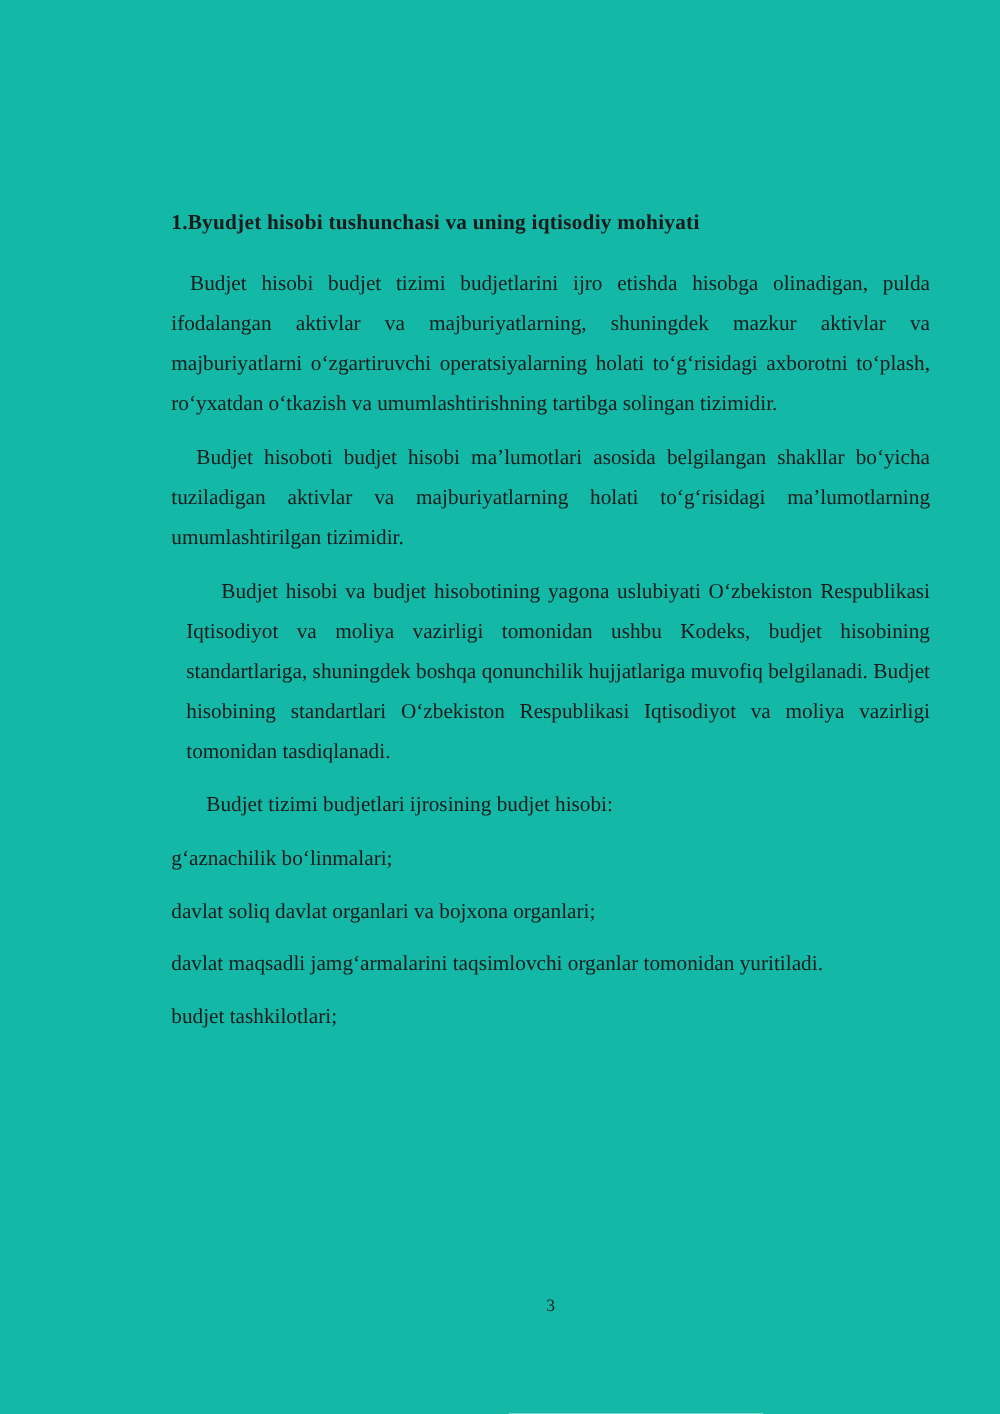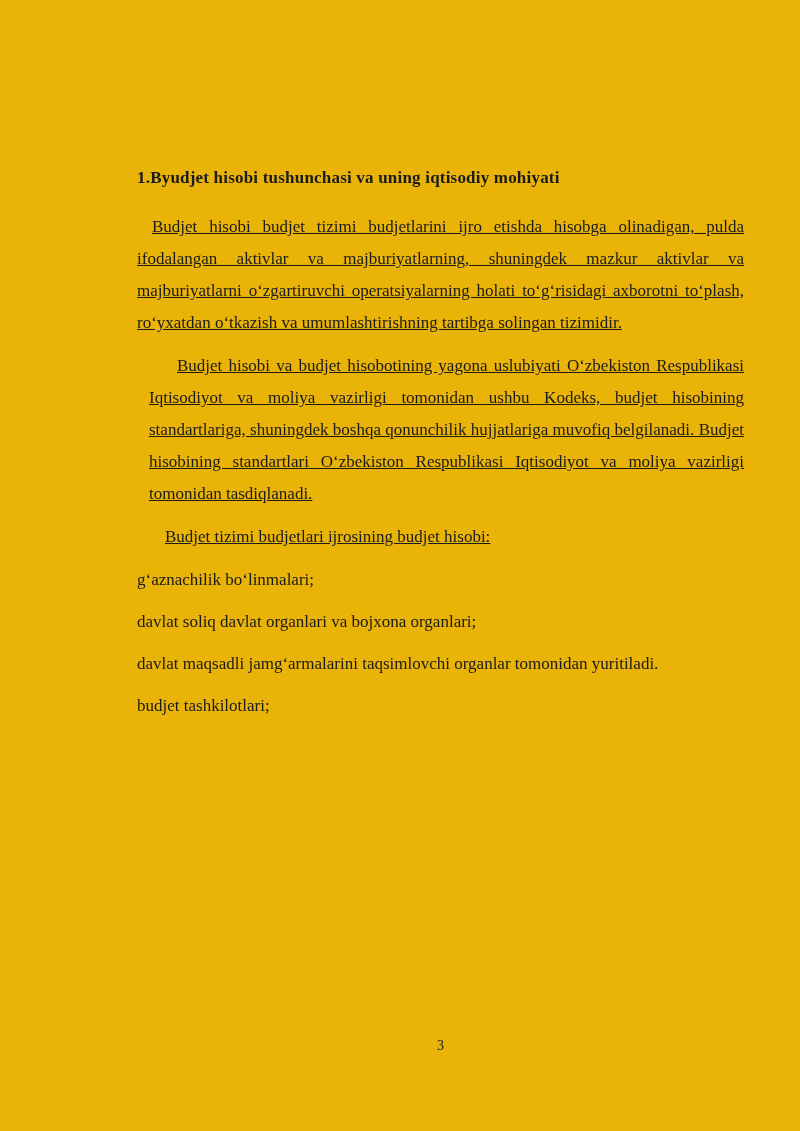--- a/index.html
+++ b/index.html
@@ -4,41 +4,40 @@
 <style>
   html, body {
     margin: 0;
     padding: 0;
     background: #ffffff;
   }
   .page {
     position: relative;
     width: 800px;
     height: 1131px;
-    background: #eab308;
+    background: #14b8a6;
     color: #1b1b1b;
     font-family: "Liberation Serif", "DejaVu Serif", serif;
     font-size: 17px;
     box-sizing: border-box;
     padding: 162px 56px 0 137px;
     overflow: hidden;
   }
   .doc-heading {
     font-weight: bold;
     font-size: 17px;
     line-height: 32px;
     margin: 0 0 17px 0;
     letter-spacing: 0.2px;
   }
   .para {
     line-height: 32px;
     margin: 0 0 11px 0;
     text-align: justify;
     text-justify: inter-word;
-    text-decoration: underline;
   }
   .indent-8  { text-indent: 8px; margin-left: 20px; }
   .indent-15 { text-indent: 15px; }
   .indent-20 { text-indent: 20px; }
   .indent-28 { text-indent: 28px; margin-left: 12px; }
   .list-line {
     line-height: 32px;
     margin: 0 0 10px 0;
     text-align: left;
   }
@@ -54,20 +53,21 @@
 </style>
 </head>
 <body>
 
 <div class="page">
 
   <h1 class="doc-heading">1.Byudjet hisobi tushunchasi va uning iqtisodiy mohiyati</h1>
 
   <p class="para indent-15">Budjet hisobi budjet tizimi budjetlarini ijro etishda hisobga olinadigan, pulda ifodalangan aktivlar va majburiyatlarning, shuningdek mazkur aktivlar va majburiyatlarni o‘zgartiruvchi operatsiyalarning holati to‘g‘risidagi axborotni to‘plash, ro‘yxatdan o‘tkazish va umumlashtirishning tartibga solingan tizimidir.</p>
 
+  <p class="para indent-20">Budjet hisoboti budjet hisobi ma’lumotlari asosida belgilangan shakllar bo‘yicha tuziladigan aktivlar va majburiyatlarning holati to‘g‘risidagi ma’lumotlarning umumlashtirilgan tizimidir.</p>
 
   <p class="para indent-28">Budjet hisobi va budjet hisobotining yagona uslubiyati O‘zbekiston Respublikasi Iqtisodiyot va moliya vazirligi tomonidan ushbu Kodeks, budjet hisobining standartlariga, shuningdek boshqa qonunchilik hujjatlariga muvofiq belgilanadi. Budjet hisobining standartlari O‘zbekiston Respublikasi Iqtisodiyot va moliya vazirligi tomonidan tasdiqlanadi.</p>
 
 
   <p class="para indent-8">Budjet tizimi budjetlari ijrosining budjet hisobi:</p>
 
 
   <p class="list-line">g‘aznachilik bo‘linmalari;</p>
 
   <p class="list-line">davlat soliq davlat organlari va bojxona organlari;</p>

